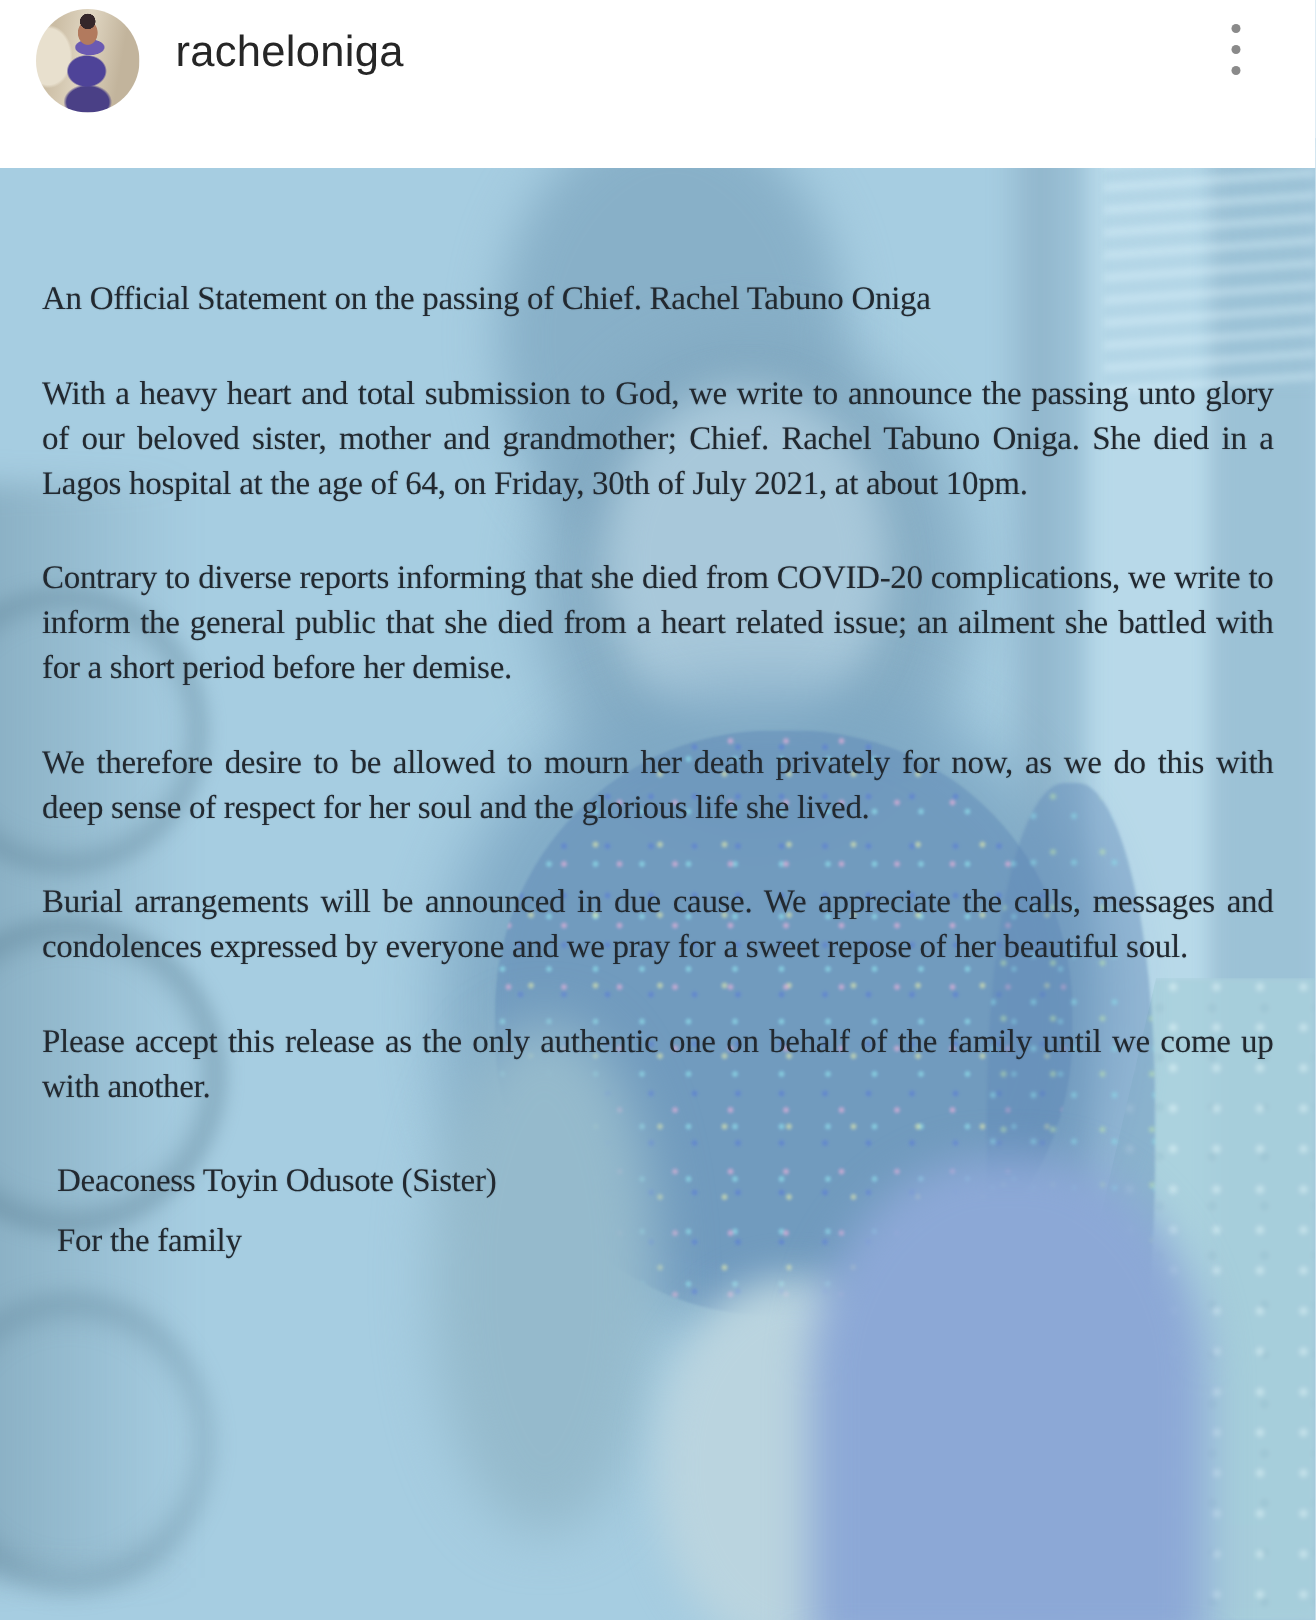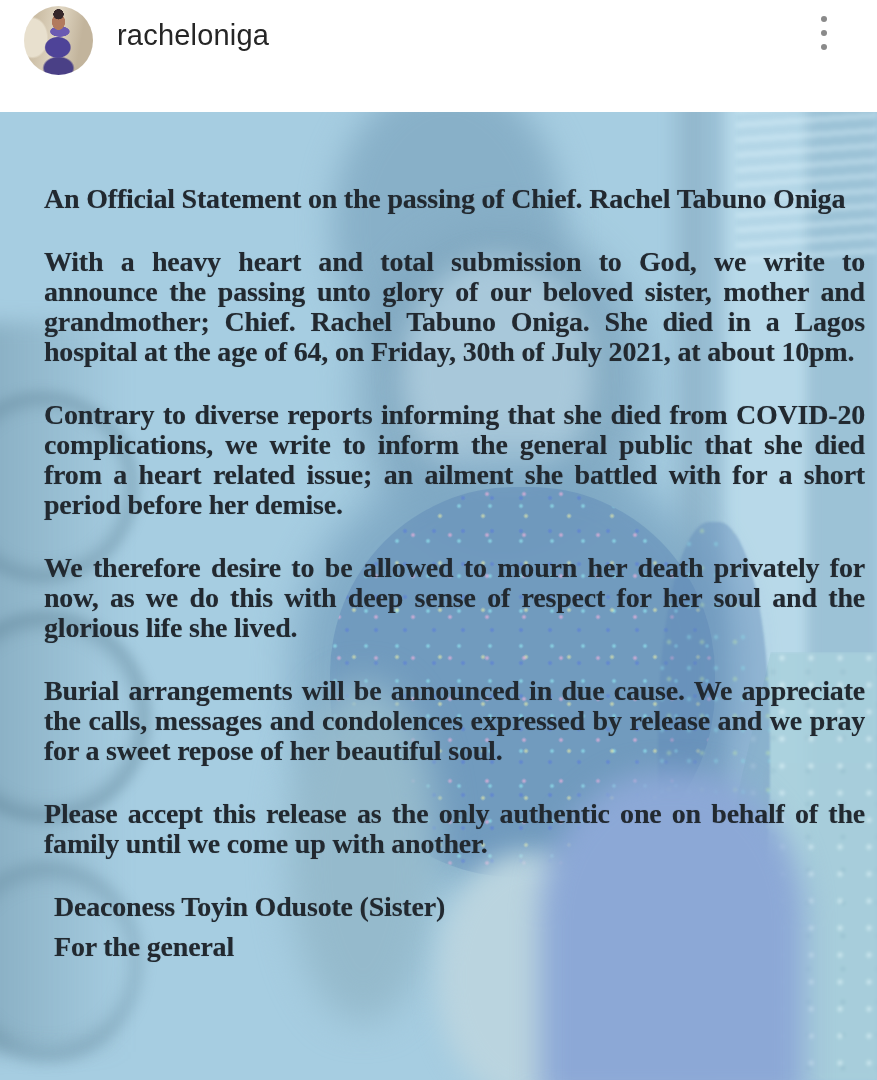--- a/index.html
+++ b/index.html
@@ -119,24 +119,24 @@
     background-color:#a9d0dc;
     background-image:
       radial-gradient(circle 3px at 8px 6px,  rgba(225,245,248,.9), rgba(225,245,248,0) 4px),
       radial-gradient(circle 3px at 22px 20px,rgba(150,190,205,.8), rgba(150,190,205,0) 4px);
     background-size:29px 27px,35px 33px;
     clip-path:polygon(34% 0, 100% 0, 100% 100%, 0 100%, 0 55%);
     filter:blur(1.5px);}
 
   
   .statement{
-    position:absolute;left:44px;top:92px;width:821px;
+    position:absolute;left:28px;top:92px;width:821px;
     font-family:"Liberation Serif", serif;
-    font-weight:bold;
-    font-size:28px;line-height:30px;letter-spacing:-.2px;
+    font-weight:normal;
+    font-size:22px;line-height:30px;letter-spacing:-.2px;
     color:var(--statement-text);
     text-align:justify;
     text-shadow:0 0 1px rgba(28,38,48,.3);
     z-index:3;
   }
   .statement p{margin:0 0 33px 0;}
   .statement .title{text-align:left;}
   .statement .sig{margin:10px;}
 </style>
 </head>
@@ -176,20 +176,20 @@
     <div class="layer arm-left"></div>
     <div class="layer hand"></div>
     <div class="layer dress"></div>
     <div class="layer top-strip"></div>
 
     <div class="statement">
       <p class="title">An Official Statement on the passing of Chief. Rachel Tabuno Oniga</p>
       <p>With a heavy heart and total submission to God, we write to announce the passing unto glory of our beloved sister, mother and grandmother; Chief. Rachel Tabuno Oniga. She died in a Lagos hospital at the age of 64, on Friday, 30th of July 2021, at about 10pm.</p>
       <p>Contrary to diverse reports informing that she died from COVID-20 complications, we write to inform the general public that she died from a heart related issue; an ailment she battled with for a short period before her demise.</p>
       <p>We therefore desire to be allowed to mourn her death privately for now, as we do this with deep sense of respect for her soul and the glorious life she lived.</p>
-      <p>Burial arrangements will be announced in due cause. We appreciate the calls, messages and condolences expressed by release and we pray for a sweet repose of her beautiful soul.</p>
+      <p>Burial arrangements will be announced in due cause. We appreciate the calls, messages and condolences expressed by everyone and we pray for a sweet repose of her beautiful soul.</p>
       <p>Please accept this release as the only authentic one on behalf of the family until we come up with another.</p>
       <p class="sig">Deaconess Toyin Odusote (Sister)</p>
-      <p class="sig">For the general</p>
+      <p class="sig">For the family</p>
     </div>
   </div>
 
 </div>
 
 </body></html>

